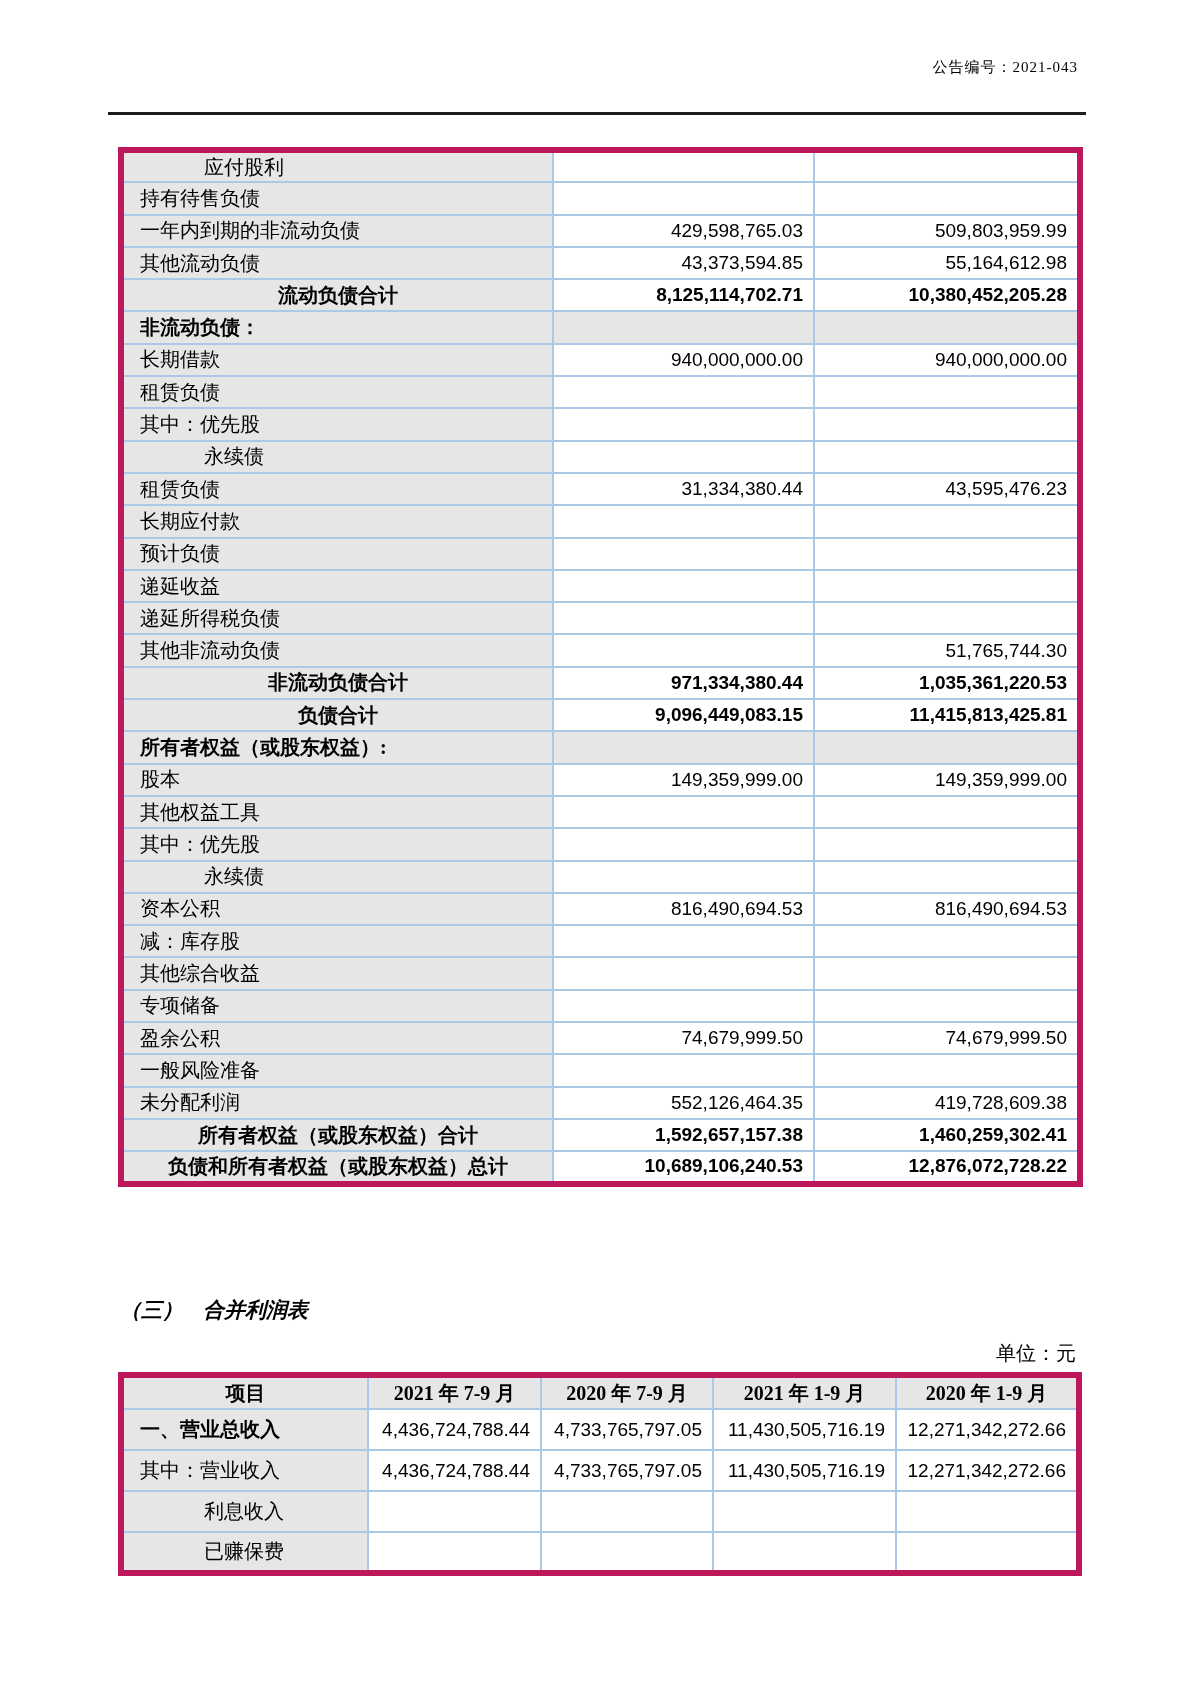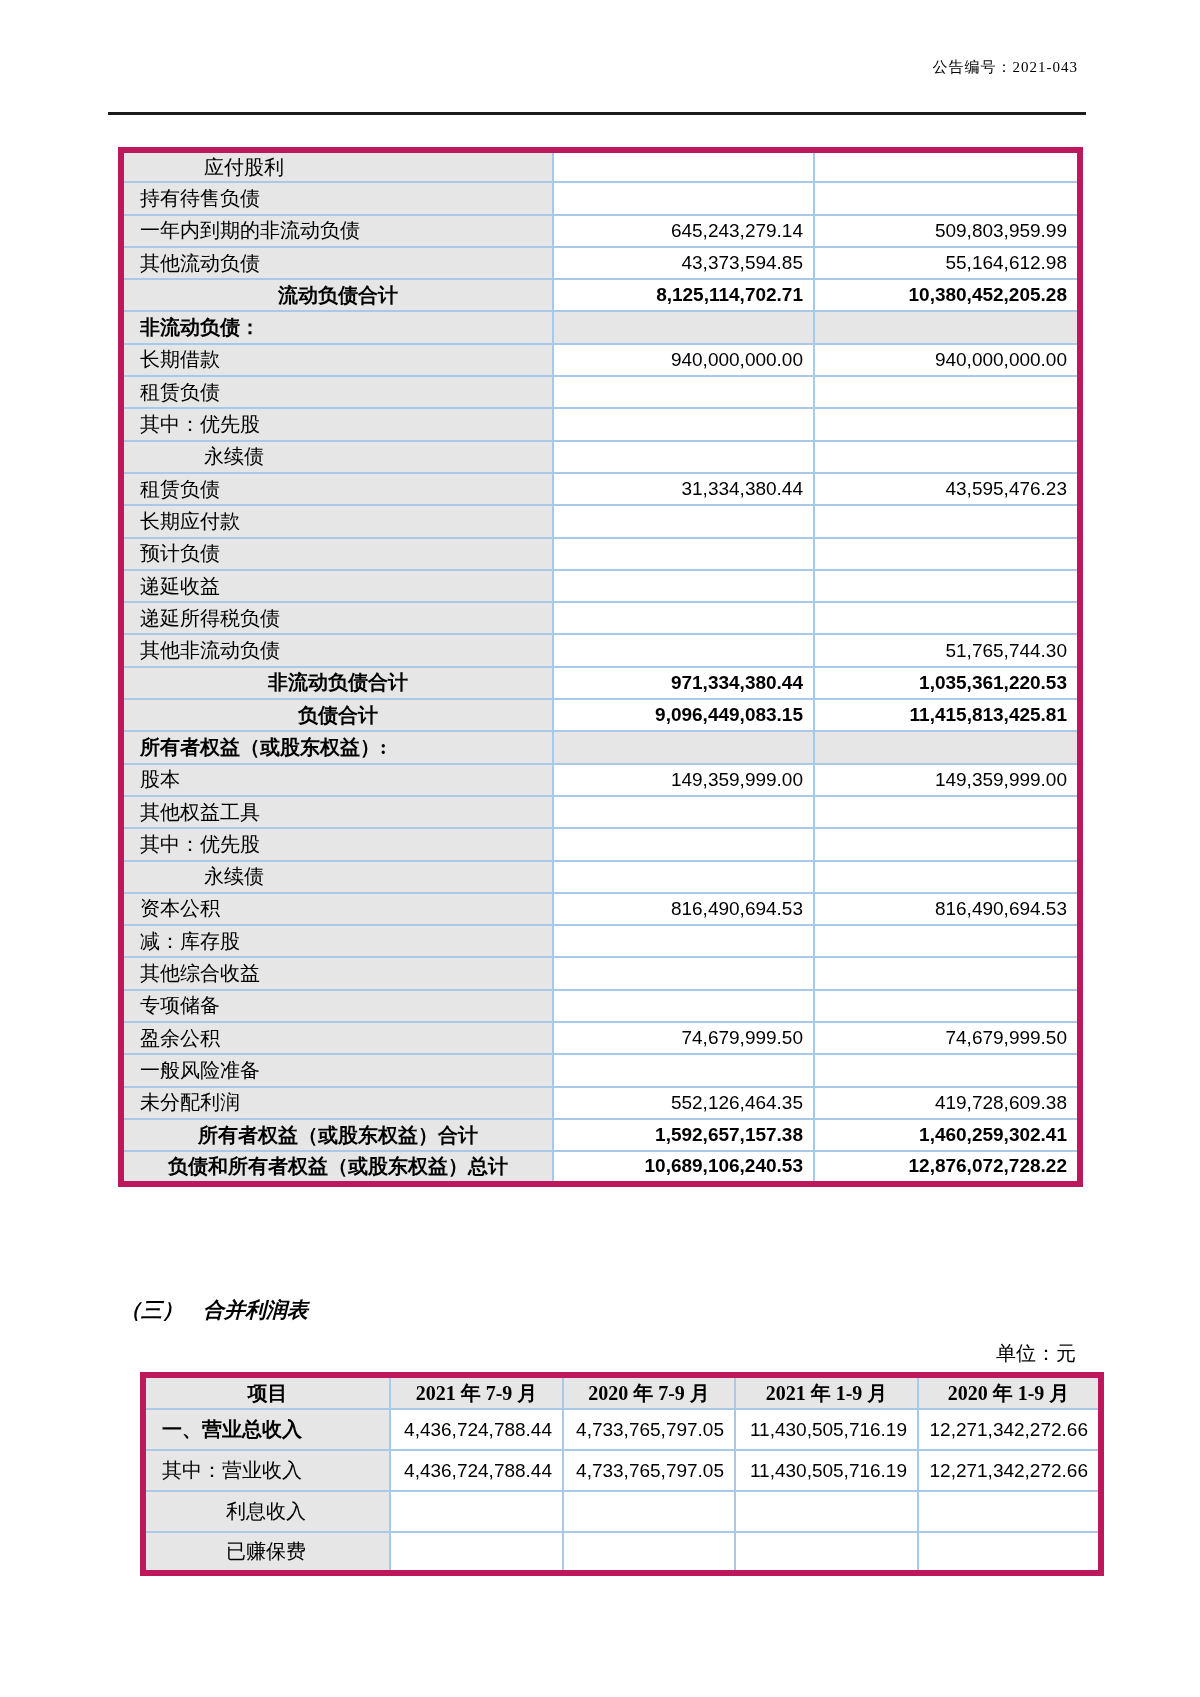--- a/index.html
+++ b/index.html
@@ -24,21 +24,21 @@
     border:6px solid #be185d;
   }
   table.fin td, table.fin th {
     border:2px solid #a8c9e8;
     vertical-align:middle; white-space:nowrap; overflow:hidden;
   }
 
   #balance-table { left:118px; top:147px; width:959px; }
   #balance-table td { height:32.3px; }
 
-  #income-table { left:118px; top:1372px; width:958px;margin-left:22px; }
+  #income-table { left:118px; top:1372px; width:958px; }
   #income-table th { height:34px; }
   #income-table td { height:41px; }
 
   .lbl {
     background:#e6e6e6; font-size:20px; padding-left:16px; text-align:left;
   }
   .val {
     background:#ffffff; font-family:"Liberation Sans", sans-serif;
     font-size:19px; text-align:right; padding-right:10px;
   }
@@ -82,21 +82,21 @@
         <td class="val"></td>
         <td class="val"></td>
       </tr>
       <tr class="normal">
         <td class="lbl">持有待售负债</td>
         <td class="val"></td>
         <td class="val"></td>
       </tr>
       <tr class="normal">
         <td class="lbl">一年内到期的非流动负债</td>
-        <td class="val">645,243,279.14</td>
+        <td class="val">429,598,765.03</td>
         <td class="val">509,803,959.99</td>
       </tr>
       <tr class="normal">
         <td class="lbl">其他流动负债</td>
         <td class="val">43,373,594.85</td>
         <td class="val">55,164,612.98</td>
       </tr>
       <tr class="total">
         <td class="lbl">流动负债合计</td>
         <td class="val">8,125,114,702.71</td>

